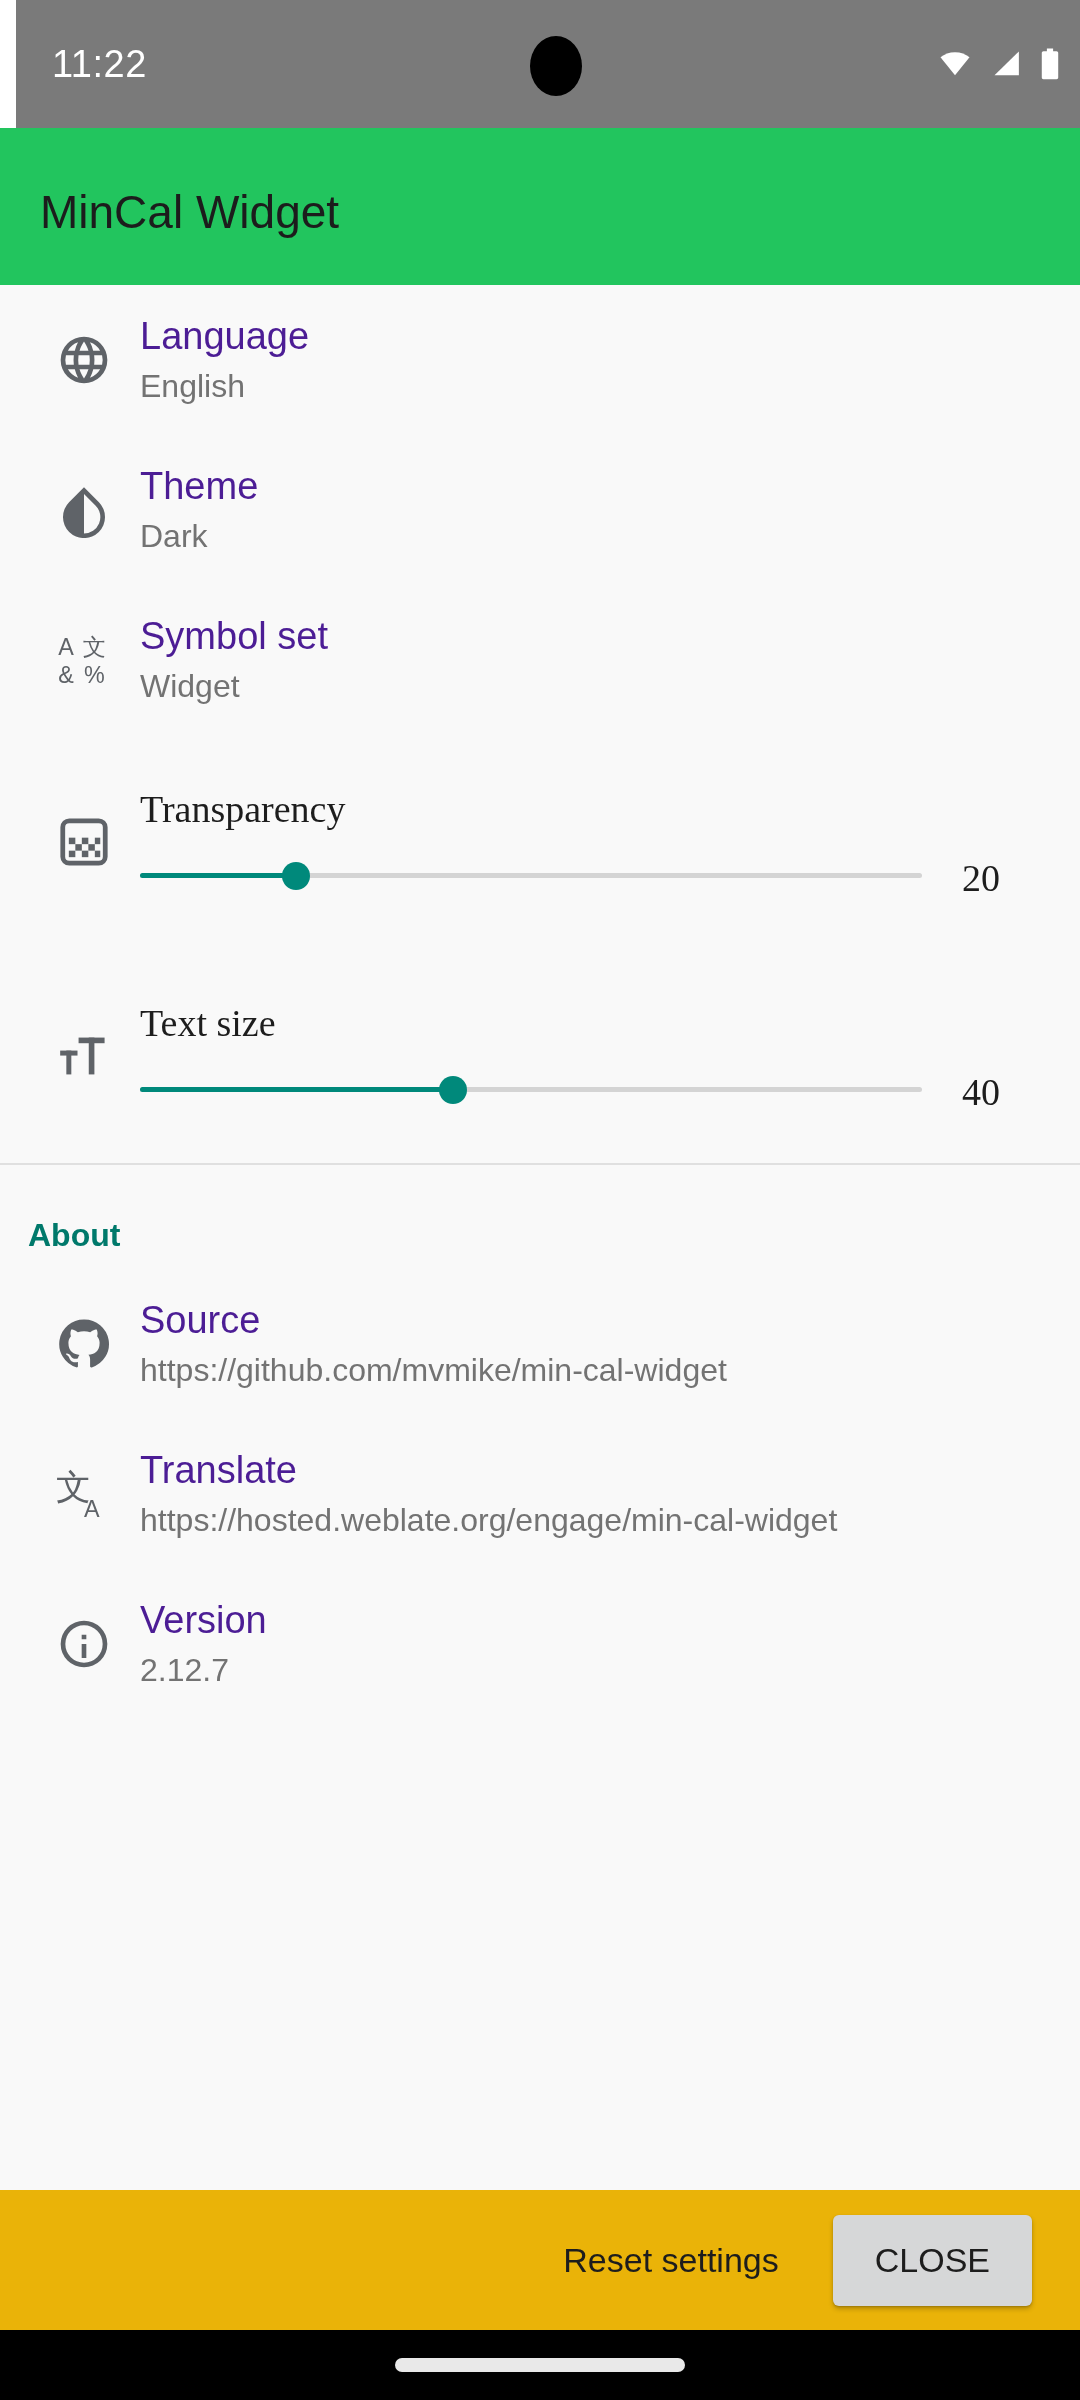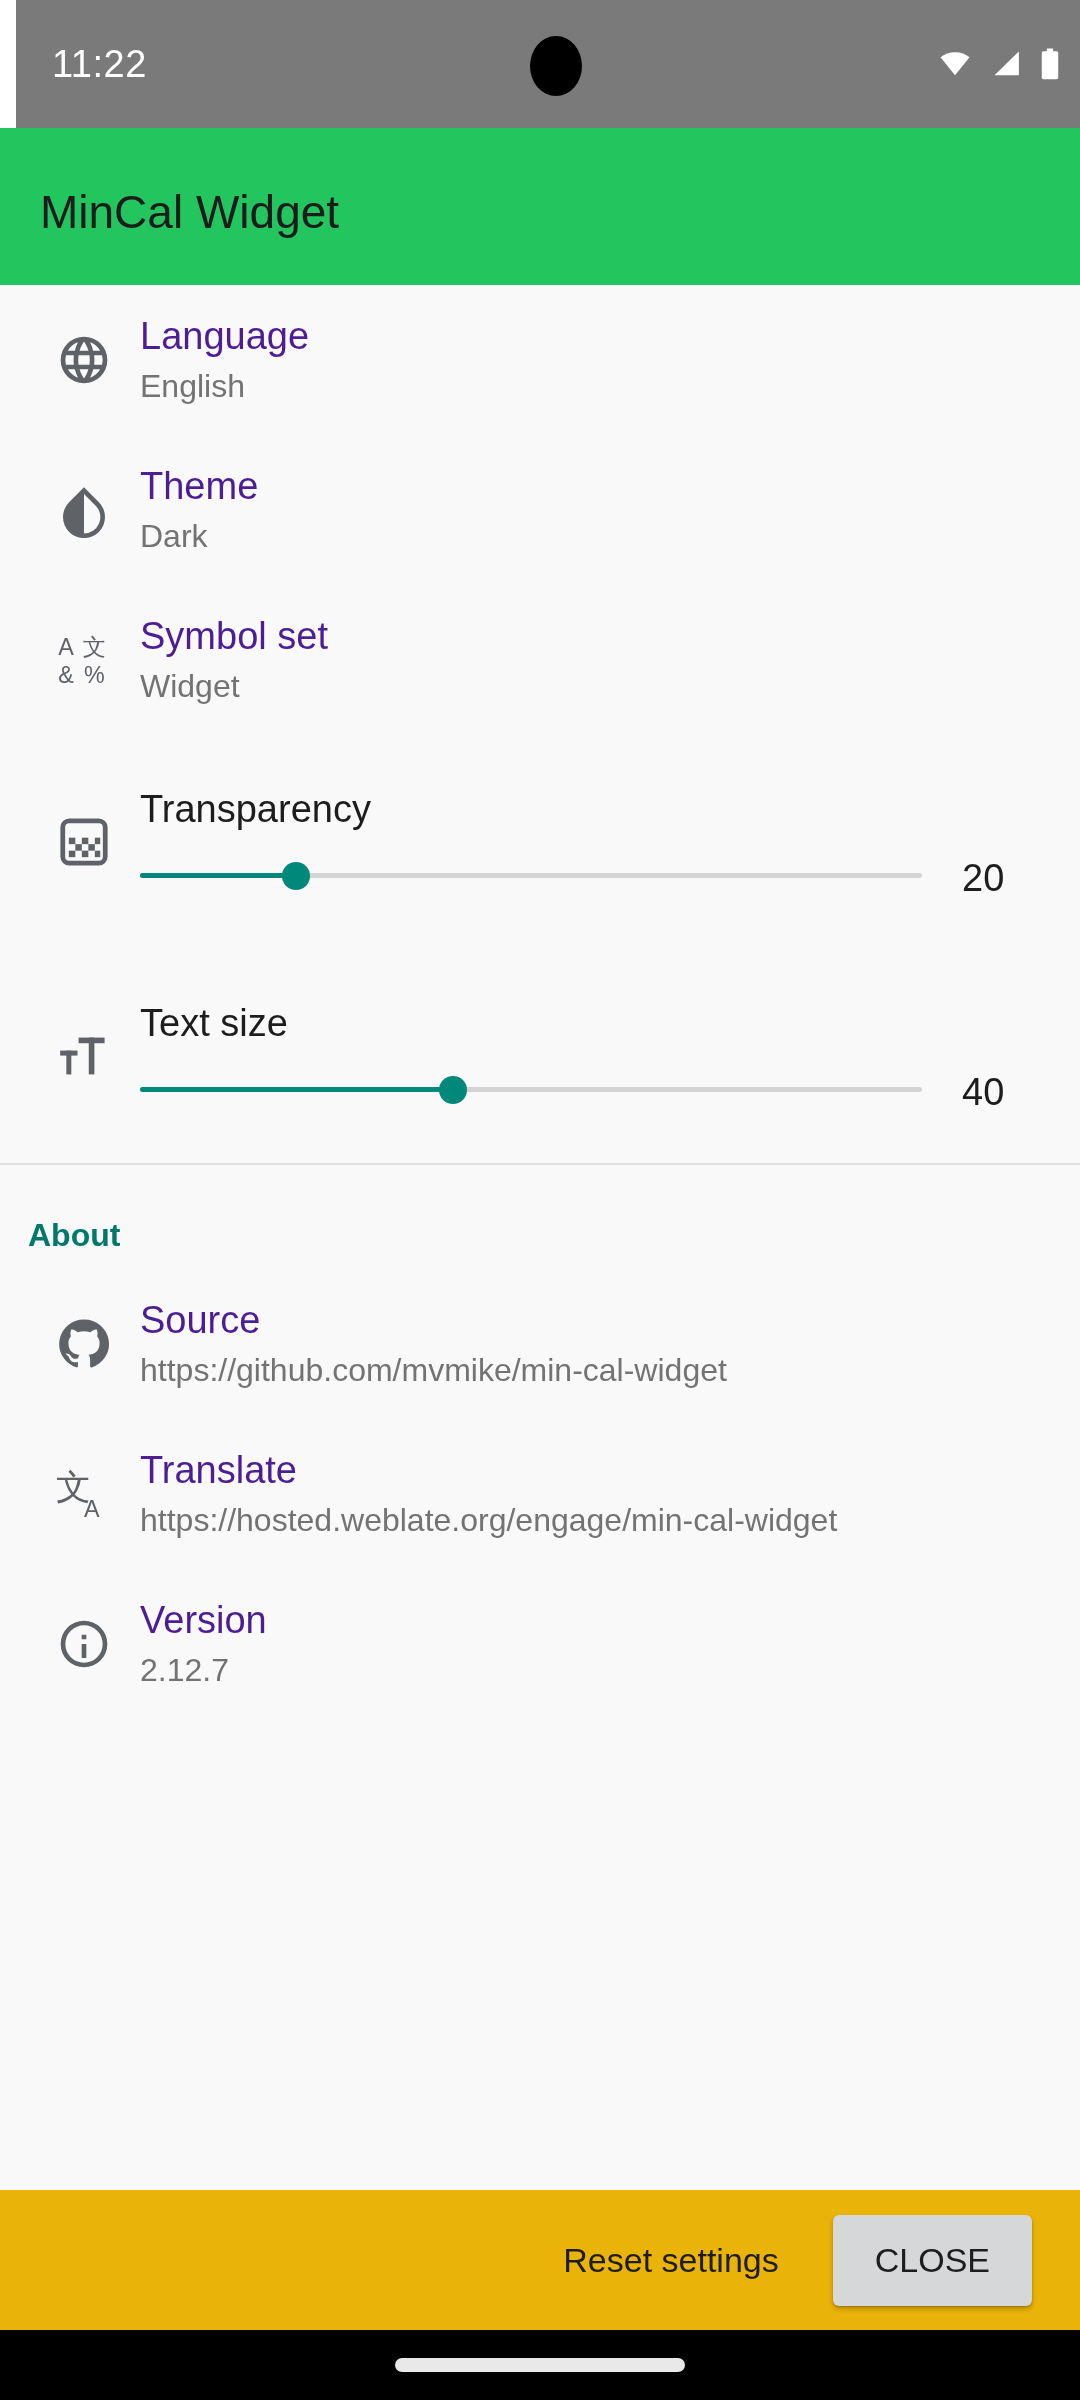--- a/index.html
+++ b/index.html
@@ -109,21 +109,21 @@
     line-height: 1.18;
   }
   .row-sub {
     font-size: 32px;
     color: #737373;
     line-height: 1.25;
     margin-top: 8px;
   }
 
   
-  .slider-row { min-height: 214px; align-items: center; }
+  .slider-row { min-height: 214px; align-items: center; font-family: Liberation Serif, serif; }
   .slider-body {
     flex: 1;
     display: flex;
     flex-direction: column;
     justify-content: center;
   }
   .slider-label {
     font-size: 38px;
     color: #1d1d1d;
     line-height: 1.2;

